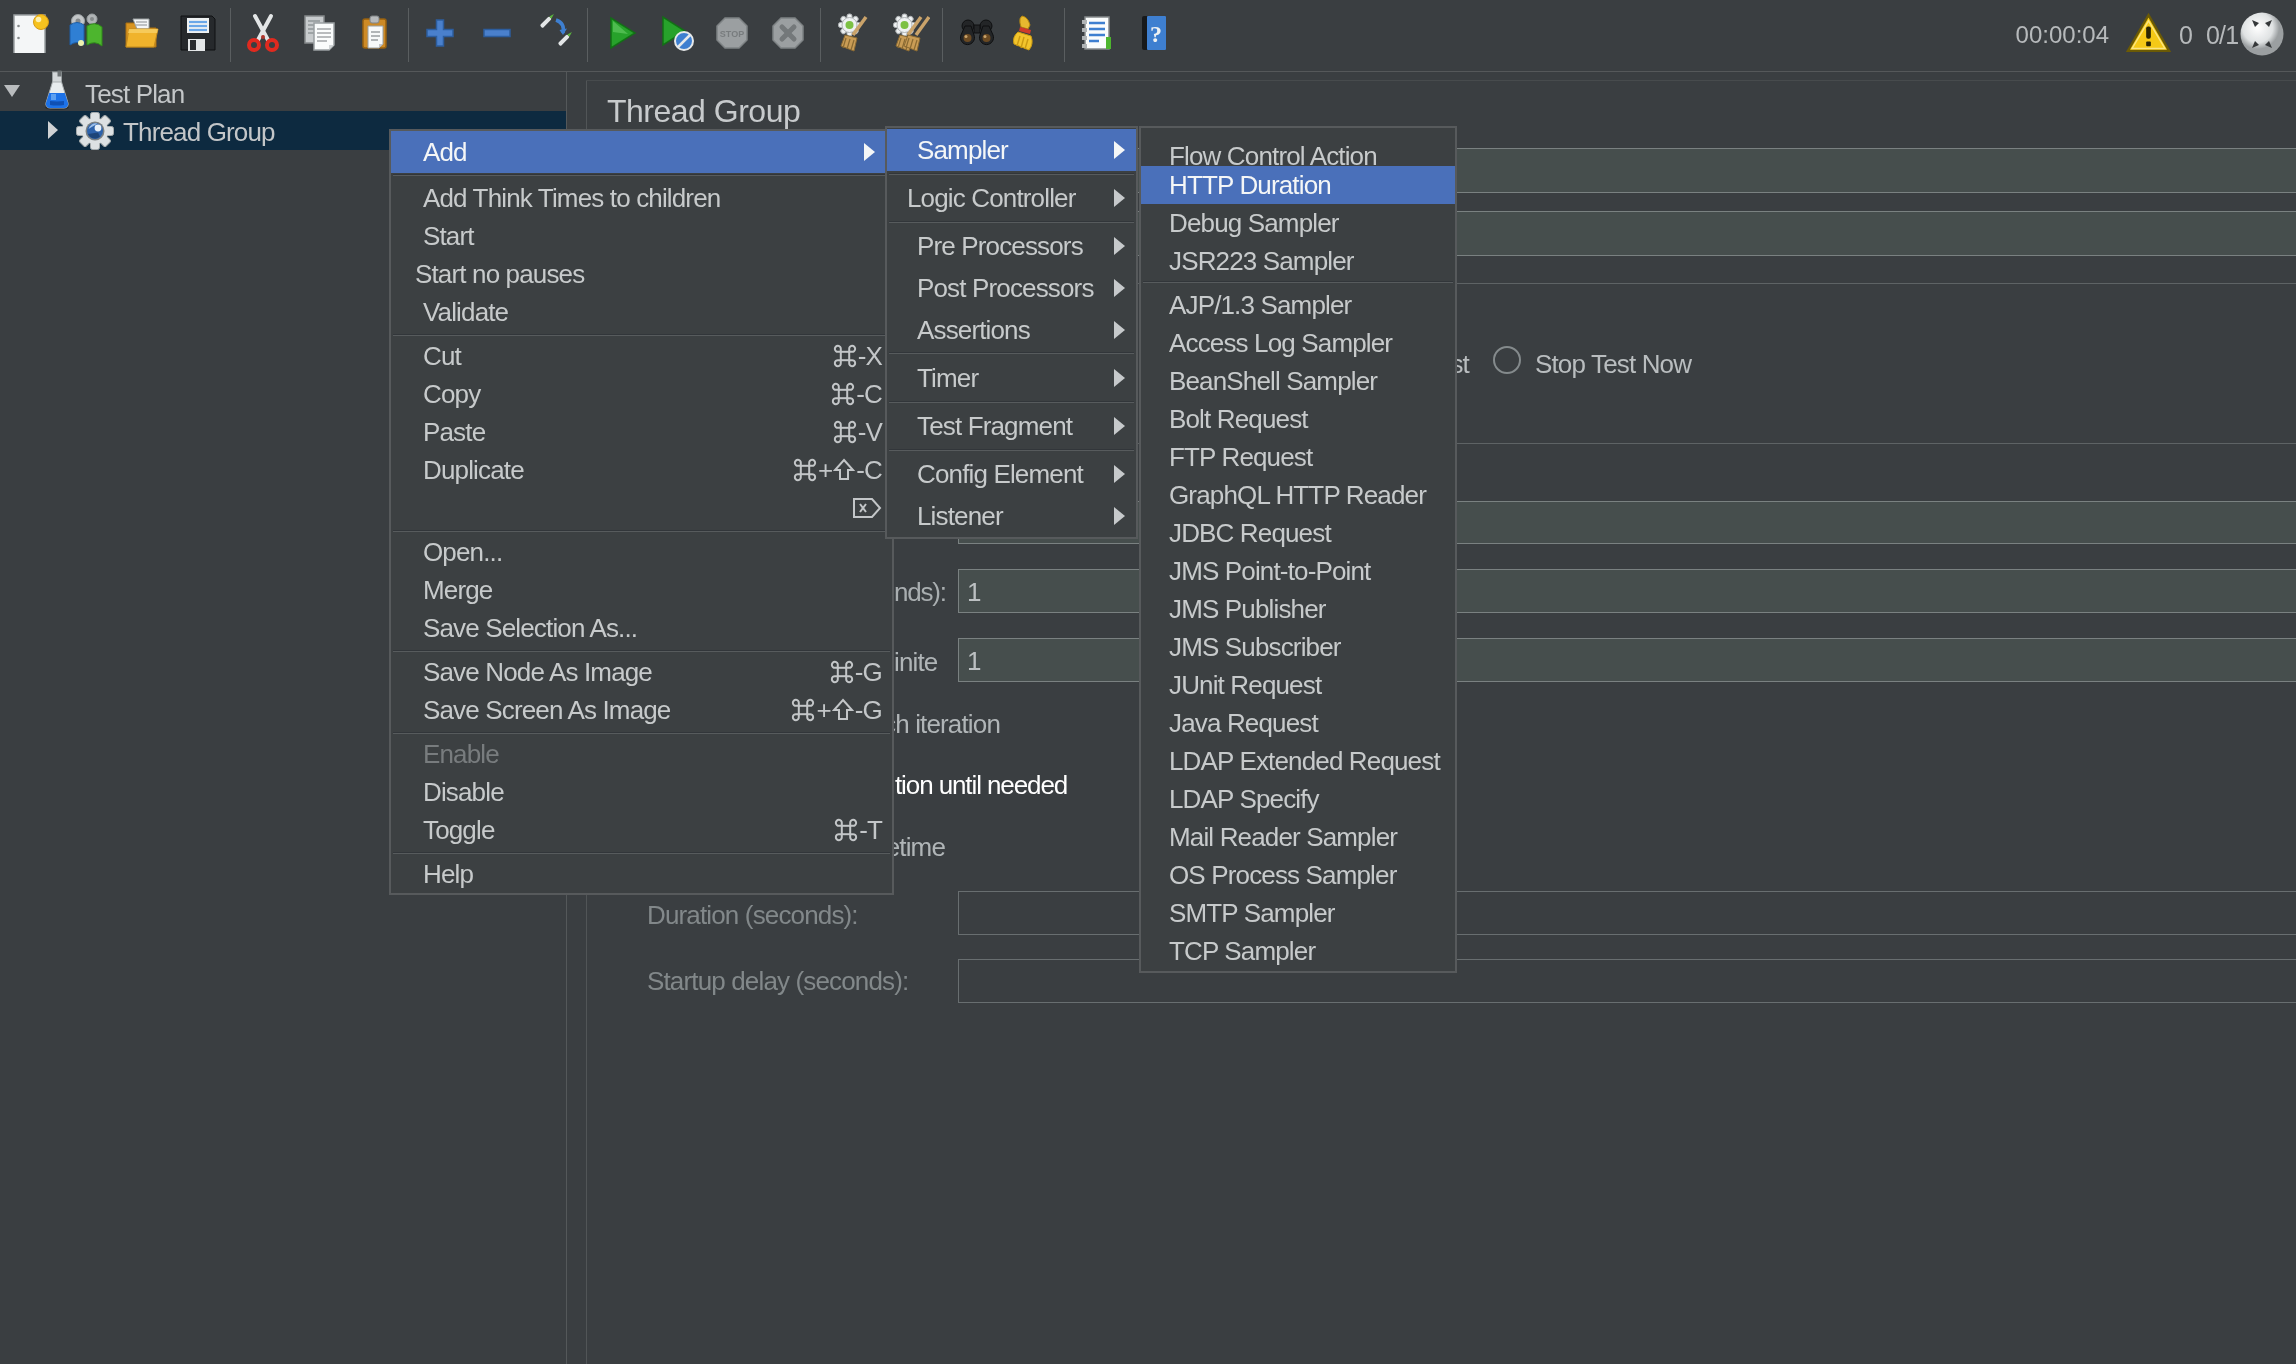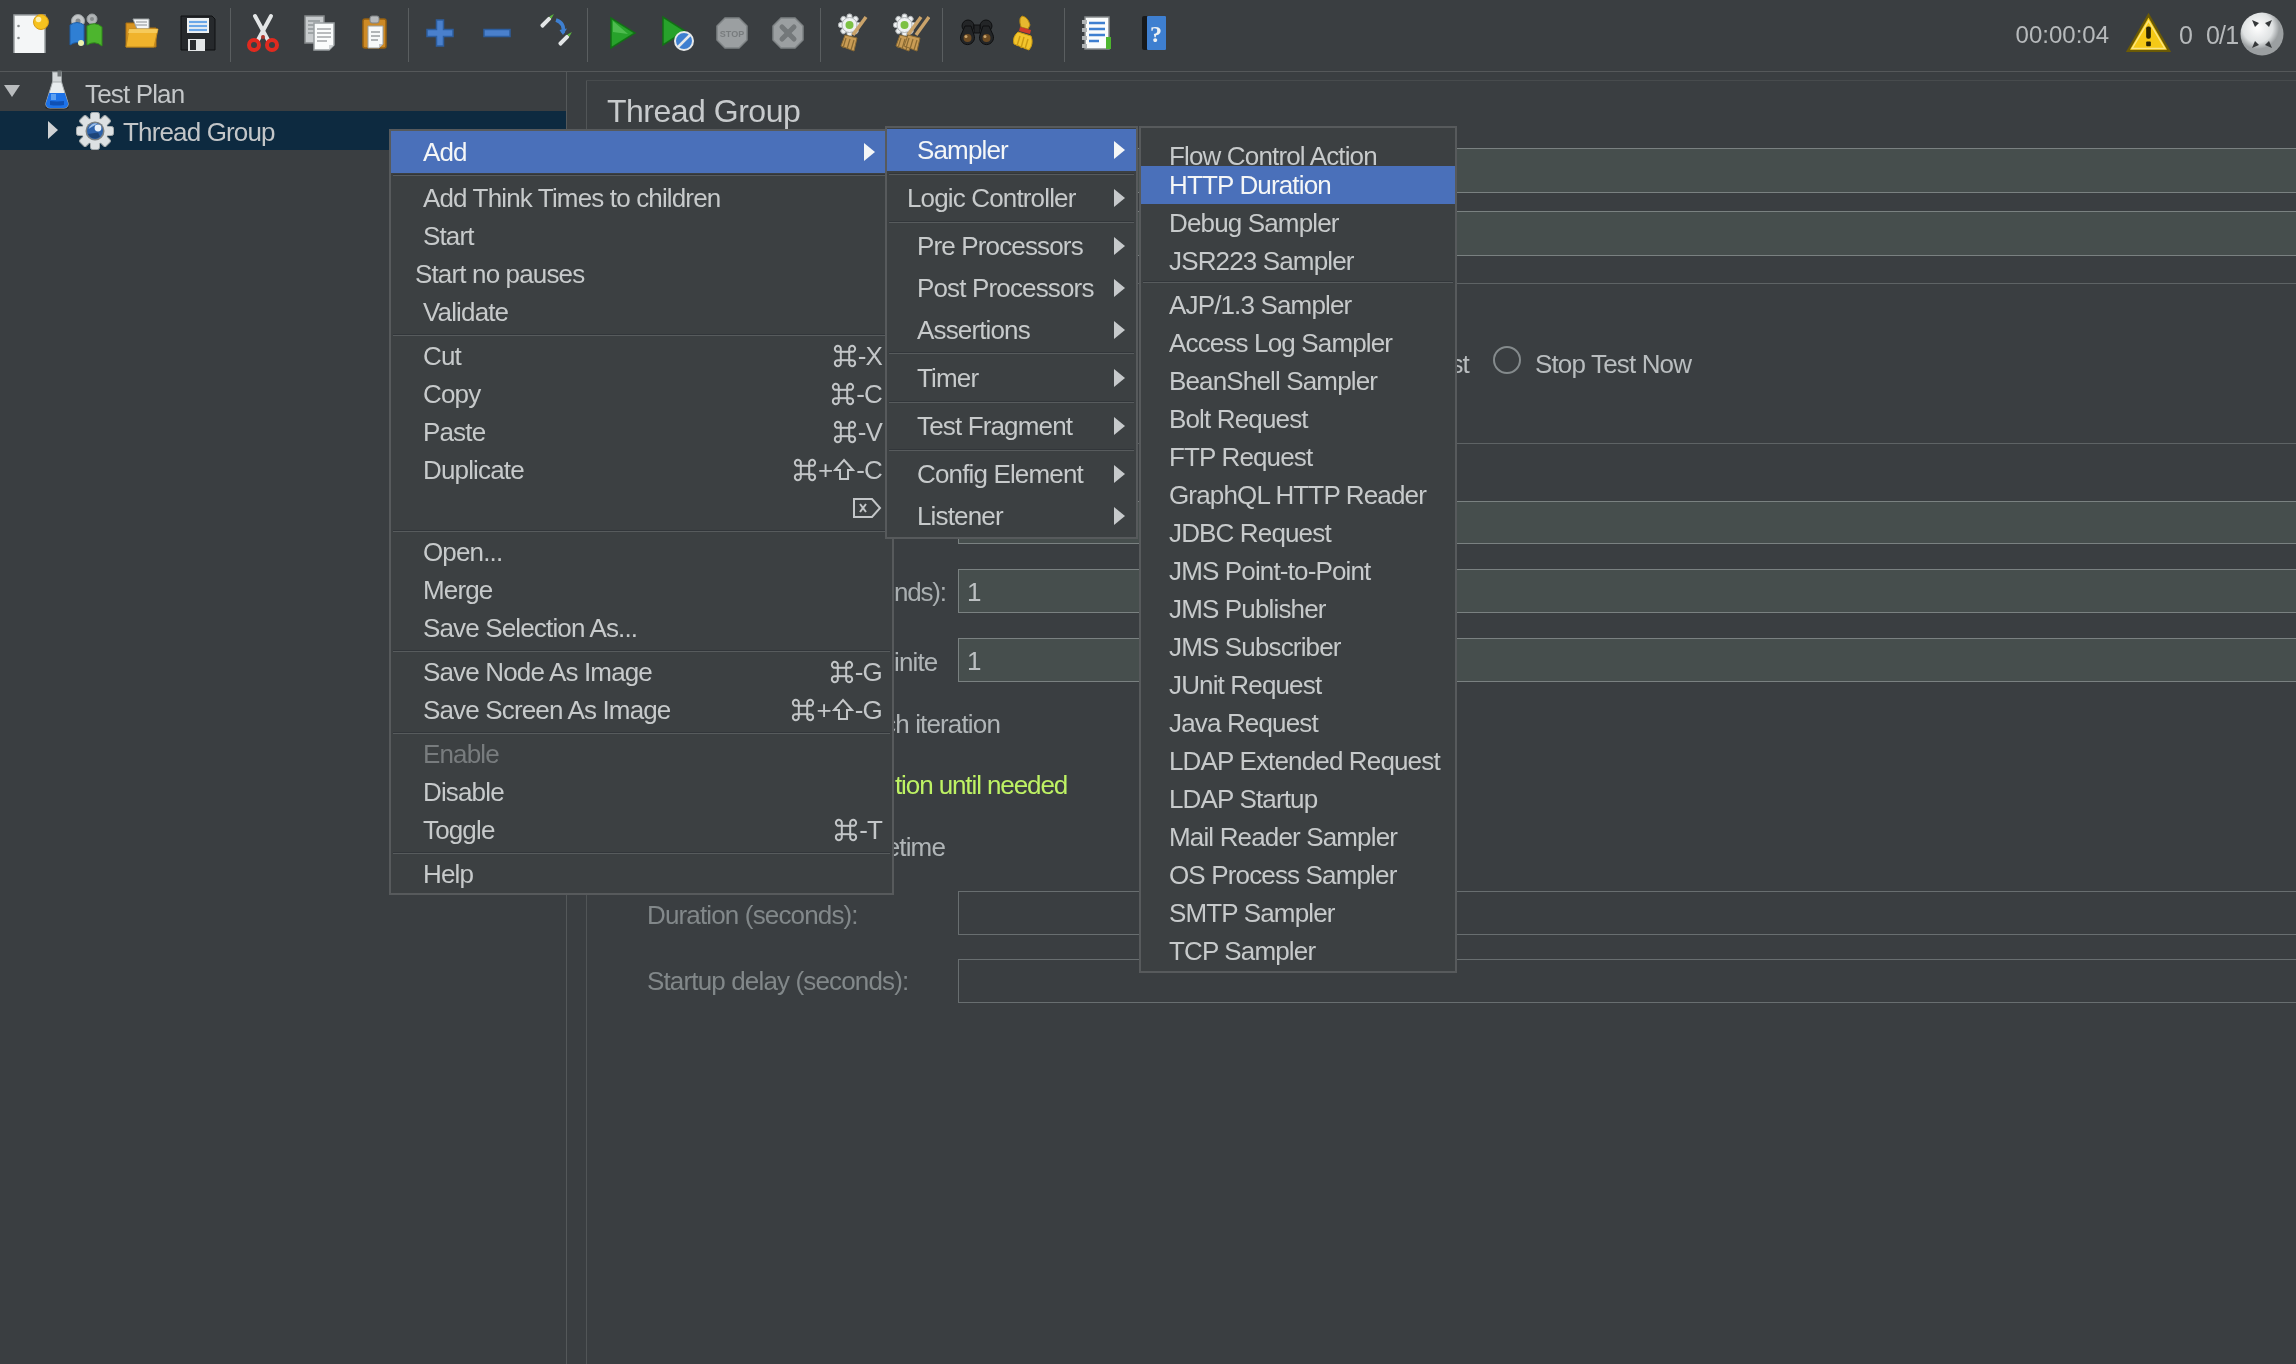--- a/index.html
+++ b/index.html
@@ -32,21 +32,21 @@
 <div class="abs" style="left:958px;top:569px;width:1342px;height:44px;background:#464e4d;border:1px solid #7a8181"></div>
 <div class="txt" style="left:967px;top:579px;color:#bcc0c2">1</div>
 <div class="abs" style="left:958px;top:638px;width:1342px;height:44px;background:#464e4d;border:1px solid #7a8181"></div>
 <div class="txt" style="left:967px;top:648px;color:#bcc0c2">1</div>
 <div class="txt" style="right:1359px;top:510px;color:#a9aeb0">Number of Threads (users):</div>
 <div class="txt" style="left:894px;top:579px;color:#a9aeb0;letter-spacing:-1.2px">nds):</div>
 <div class="txt" style="left:647px;top:649px;color:#a9aeb0">Loop Count:</div>
 <div class="txt" style="left:894px;top:649px;color:#b0b5b7">inite</div>
 <div class="txt" style="right:1296px;top:711px;color:#b0b5b7">Same user on each iteration</div>
 <div class="txt" style="right:1351px;top:834px;color:#b0b5b7">Specify Thread lifetime</div>
-<div class="txt" style="left:895px;top:772px;color:#bef264;letter-spacing:-1.1px">tion until needed</div>
+<div class="txt" style="left:895px;top:772px;color:#ffffff;letter-spacing:-1.1px">tion until needed</div>
 <div class="txt" style="left:647px;top:902px;color:#82888a">Duration (seconds):</div>
 <div class="abs" style="left:958px;top:891px;width:1342px;height:44px;border:1px solid #686e70"></div>
 <div class="txt" style="left:647px;top:968px;color:#82888a">Startup delay (seconds):</div>
 <div class="abs" style="left:958px;top:959px;width:1342px;height:44px;border:1px solid #686e70"></div>
 <div class="abs" style="left:0;top:111px;width:566px;height:39px;background:#0d2a40"></div>
 <div class="arrow" style="left:4px;top:85px;border-width:12px 8px 0 8px;border-color:#b9bcbe transparent transparent transparent"></div>
 <div class="arrow" style="left:48px;top:121px;border-width:9px 0 9px 10px;border-color:transparent transparent transparent #cfd2d4"></div>
 <svg class="abs" style="left:42px;top:70px" width="30" height="41" viewBox="0 0 30 41">
 <ellipse cx="15" cy="37.5" rx="12" ry="2.5" fill="#2b2e30"></ellipse>
 <rect x="10.5" y="2" width="9" height="12" fill="#d4d8da" stroke="#9aa0a2"></rect>
@@ -445,17 +445,17 @@
     <div class="mi" style="top:272px;height:38px;padding-left:28px">Bolt Request</div>
     <div class="mi" style="top:310px;height:38px;padding-left:28px">FTP Request</div>
     <div class="mi" style="top:348px;height:38px;padding-left:28px">GraphQL HTTP Reader</div>
     <div class="mi" style="top:386px;height:38px;padding-left:28px">JDBC Request</div>
     <div class="mi" style="top:424px;height:38px;padding-left:28px">JMS Point-to-Point</div>
     <div class="mi" style="top:462px;height:38px;padding-left:28px">JMS Publisher</div>
     <div class="mi" style="top:500px;height:38px;padding-left:28px">JMS Subscriber</div>
     <div class="mi" style="top:538px;height:38px;padding-left:28px">JUnit Request</div>
     <div class="mi" style="top:576px;height:38px;padding-left:28px">Java Request</div>
     <div class="mi" style="top:614px;height:38px;padding-left:28px">LDAP Extended Request</div>
-    <div class="mi" style="top:652px;height:38px;padding-left:28px">LDAP Startup</div>
+    <div class="mi" style="top:652px;height:38px;padding-left:28px">LDAP Specify</div>
     <div class="mi" style="top:690px;height:38px;padding-left:28px">Mail Reader Sampler</div>
     <div class="mi" style="top:728px;height:38px;padding-left:28px">OS Process Sampler</div>
     <div class="mi" style="top:766px;height:38px;padding-left:28px">SMTP Sampler</div>
     <div class="mi" style="top:804px;height:38px;padding-left:28px">TCP Sampler</div>
   </div>
 </body></html>

